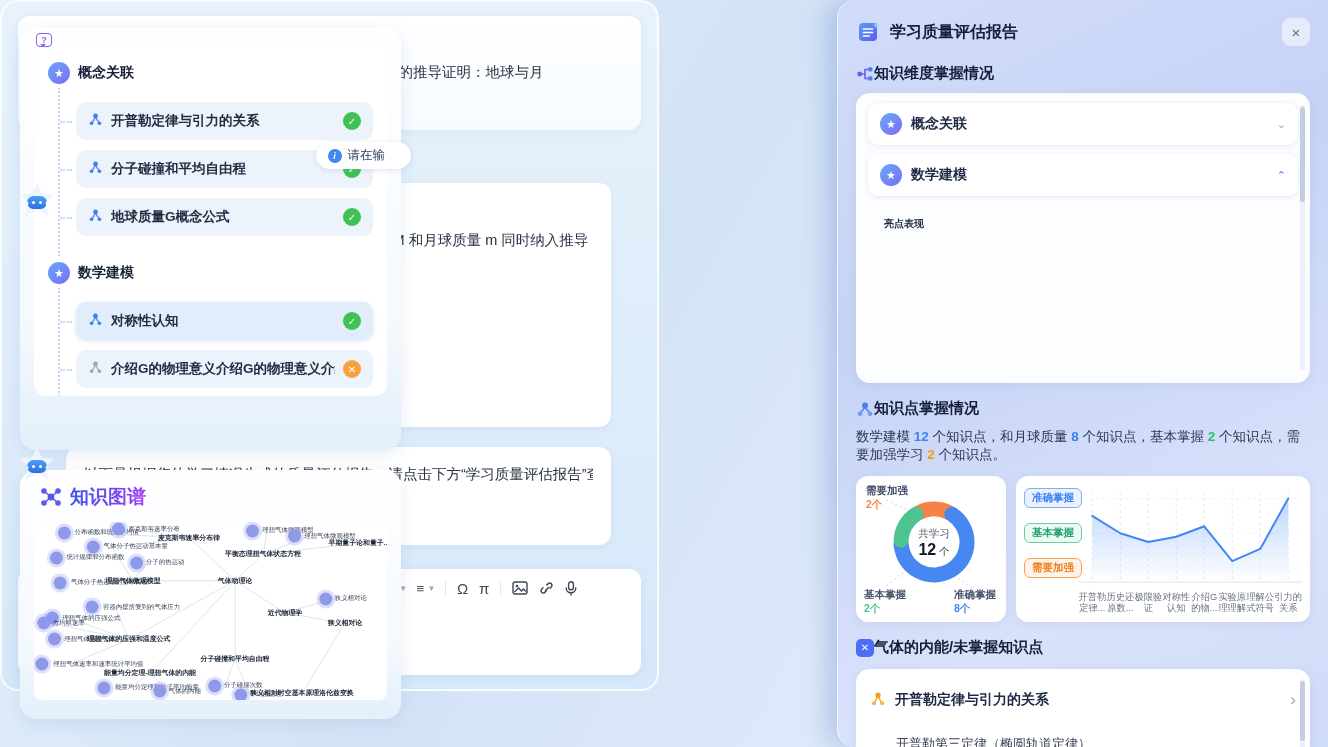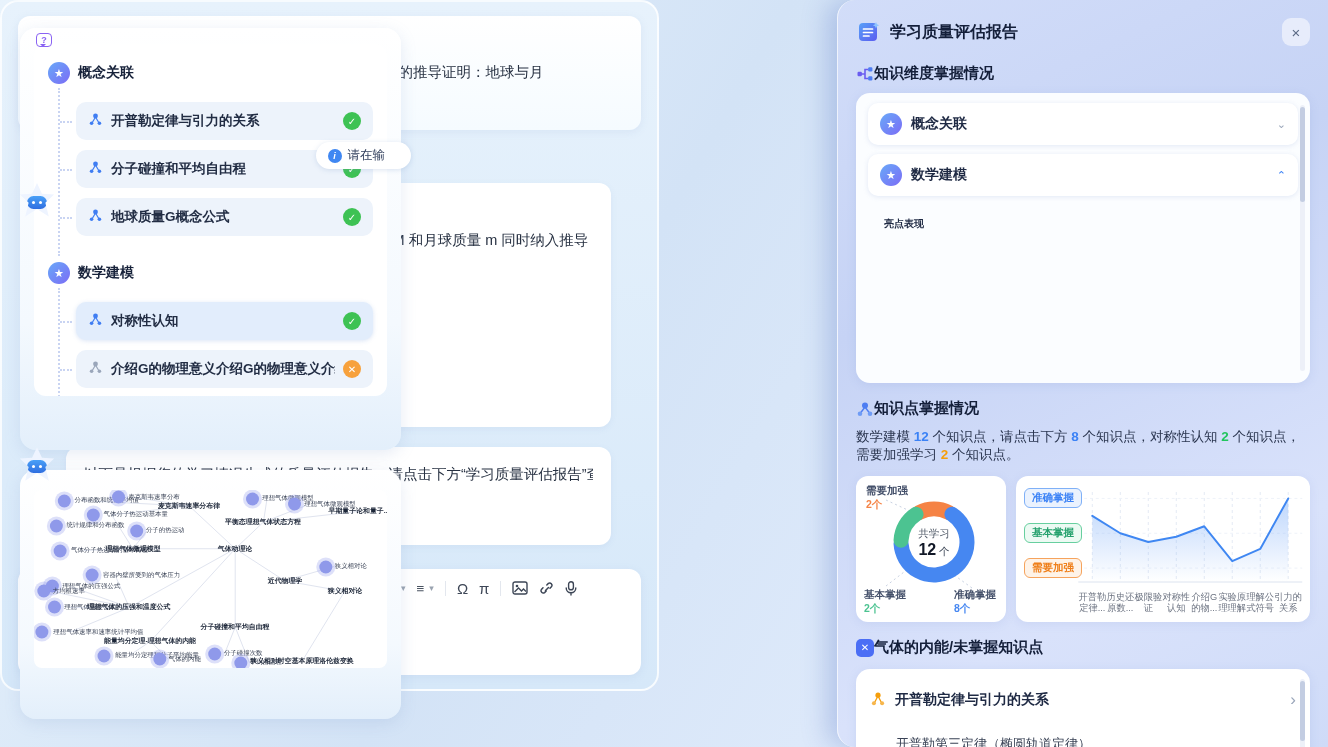--- a/index.html
+++ b/index.html
@@ -210,20 +210,36 @@
               <circle cx="11.4" cy="11.3" r="1.8" fill="#9aa6ba"></circle>
             </svg></span>
           <span class="lbl">介绍G的物理意义介绍G的物理意义介绍G的...</span>
           <span class="st fail">✕</span>
         </div>
       </div>
     </div>
 </div>
 
 <div class="card graph-card">
+  <div class="panel-title" style="padding-bottom:4px">
+    <svg width="22" height="22" viewBox="0 0 22 22">
+      <g stroke="#5a55f0" stroke-width="1.6" fill="#7b4df2">
+        <line x1="11" y1="11" x2="4" y2="5"></line>
+          <line x1="11" y1="11" x2="18" y2="5"></line>
+        <line x1="11" y1="11" x2="4" y2="17"></line>
+          <line x1="11" y1="11" x2="18" y2="17"></line>
+        <circle cx="11" cy="11" r="2.6" fill="#4a5cf0"></circle>
+          <circle cx="4" cy="5" r="2"></circle>
+        <circle cx="18" cy="5" r="2"></circle>
+          <circle cx="4" cy="17" r="2"></circle>
+          <circle cx="18" cy="17" r="2"></circle>
+      </g>
+    </svg>
+    <span class="g-text">知识图谱</span>
+  </div>
   <div class="graph-box">
     <svg id="graph-edges" width="100%" height="100%">
         <line x1="44%" y1="9%" x2="14%" y2="6%" stroke="#e0e4ef" stroke-width="1"></line>
         <line x1="44%" y1="9%" x2="28%" y2="4%" stroke="#e0e4ef" stroke-width="1"></line>
         <line x1="44%" y1="9%" x2="22%" y2="14%" stroke="#e0e4ef" stroke-width="1"></line>
         <line x1="44%" y1="9%" x2="57%" y2="33%" stroke="#e0e4ef" stroke-width="1"></line>
         <line x1="28%" y1="33%" x2="22%" y2="14%" stroke="#e0e4ef" stroke-width="1"></line>
         <line x1="28%" y1="33%" x2="32%" y2="23%" stroke="#e0e4ef" stroke-width="1"></line>
         <line x1="28%" y1="33%" x2="14%" y2="34%" stroke="#e0e4ef" stroke-width="1"></line>
         <line x1="28%" y1="33%" x2="57%" y2="33%" stroke="#e0e4ef" stroke-width="1"></line>
@@ -549,21 +565,21 @@
       <g stroke="#4d7df2" stroke-width="1.4">
           <line x1="9" y1="7" x2="4.5" y2="13"></line>
           <line x1="9" y1="7" x2="13.5" y2="13"></line>
         </g>
       <circle cx="9" cy="5.5" r="3" fill="#4d7df2"></circle>
         <circle cx="4" cy="13.8" r="2.3" fill="#6f9cf5"></circle>
         <circle cx="14" cy="13.8" r="2.3" fill="#6f9cf5"></circle>
     </svg>
     <span>知识点掌握情况</span>
   </div>
-  <div class="pts-summary" id="pts-summary"><span>数学建模 </span><b style="color: rgb(59, 130, 246);">12</b><span> 个知识点，请点击下方 </span><b style="color: rgb(59, 130, 246);">8</b><span> 个知识点，对称性认知 </span><b style="color: rgb(34, 197, 94);">2</b><span> 个知识点，需要加强学习 </span><b style="color: rgb(245, 158, 11);">2</b><span> 个知识点。</span></div>
+  <div class="pts-summary" id="pts-summary"><span>数学建模 </span><b style="color: rgb(59, 130, 246);">12</b><span> 个知识点，和月球质量 </span><b style="color: rgb(59, 130, 246);">8</b><span> 个知识点，基本掌握 </span><b style="color: rgb(34, 197, 94);">2</b><span> 个知识点，需要加强学习 </span><b style="color: rgb(245, 158, 11);">2</b><span> 个知识点。</span></div>
 
   <div class="charts-row">
     <div class="donut-card" id="donut-card"><svg width="150" height="146" viewBox="0 0 150 146">
           <line x1="30" y1="24" x2="56" y2="36" stroke="#c9d2e2" stroke-dasharray="2,3"></line>
           <line x1="30" y1="110" x2="48" y2="96" stroke="#c9d2e2" stroke-dasharray="2,3"></line>
           <line x1="116" y1="112" x2="98" y2="99" stroke="#c9d2e2" stroke-dasharray="2,3"></line>
           <path d="M 63.01831350859496 36.59678470178386 A 33 33 0 0 1 92.98168649140504 36.59678470178386" fill="none" stroke="#f58345" stroke-width="15" stroke-linecap="round"></path>
           <path d="M 95.9730881554959 38.323871257801 A 33 33 0 1 1 45.04522535309906 67.72708655601716" fill="none" stroke="#4687f1" stroke-width="15" stroke-linecap="round"></path>
           <path d="M 45.04522535309906 64.27291344398284 A 33 33 0 0 1 60.02691184450411 38.323871257801" fill="none" stroke="#4cc391" stroke-width="15" stroke-linecap="round"></path>
           <text x="78" y="61" text-anchor="middle" font-size="10.5" fill="#4b5563">共学习</text>

